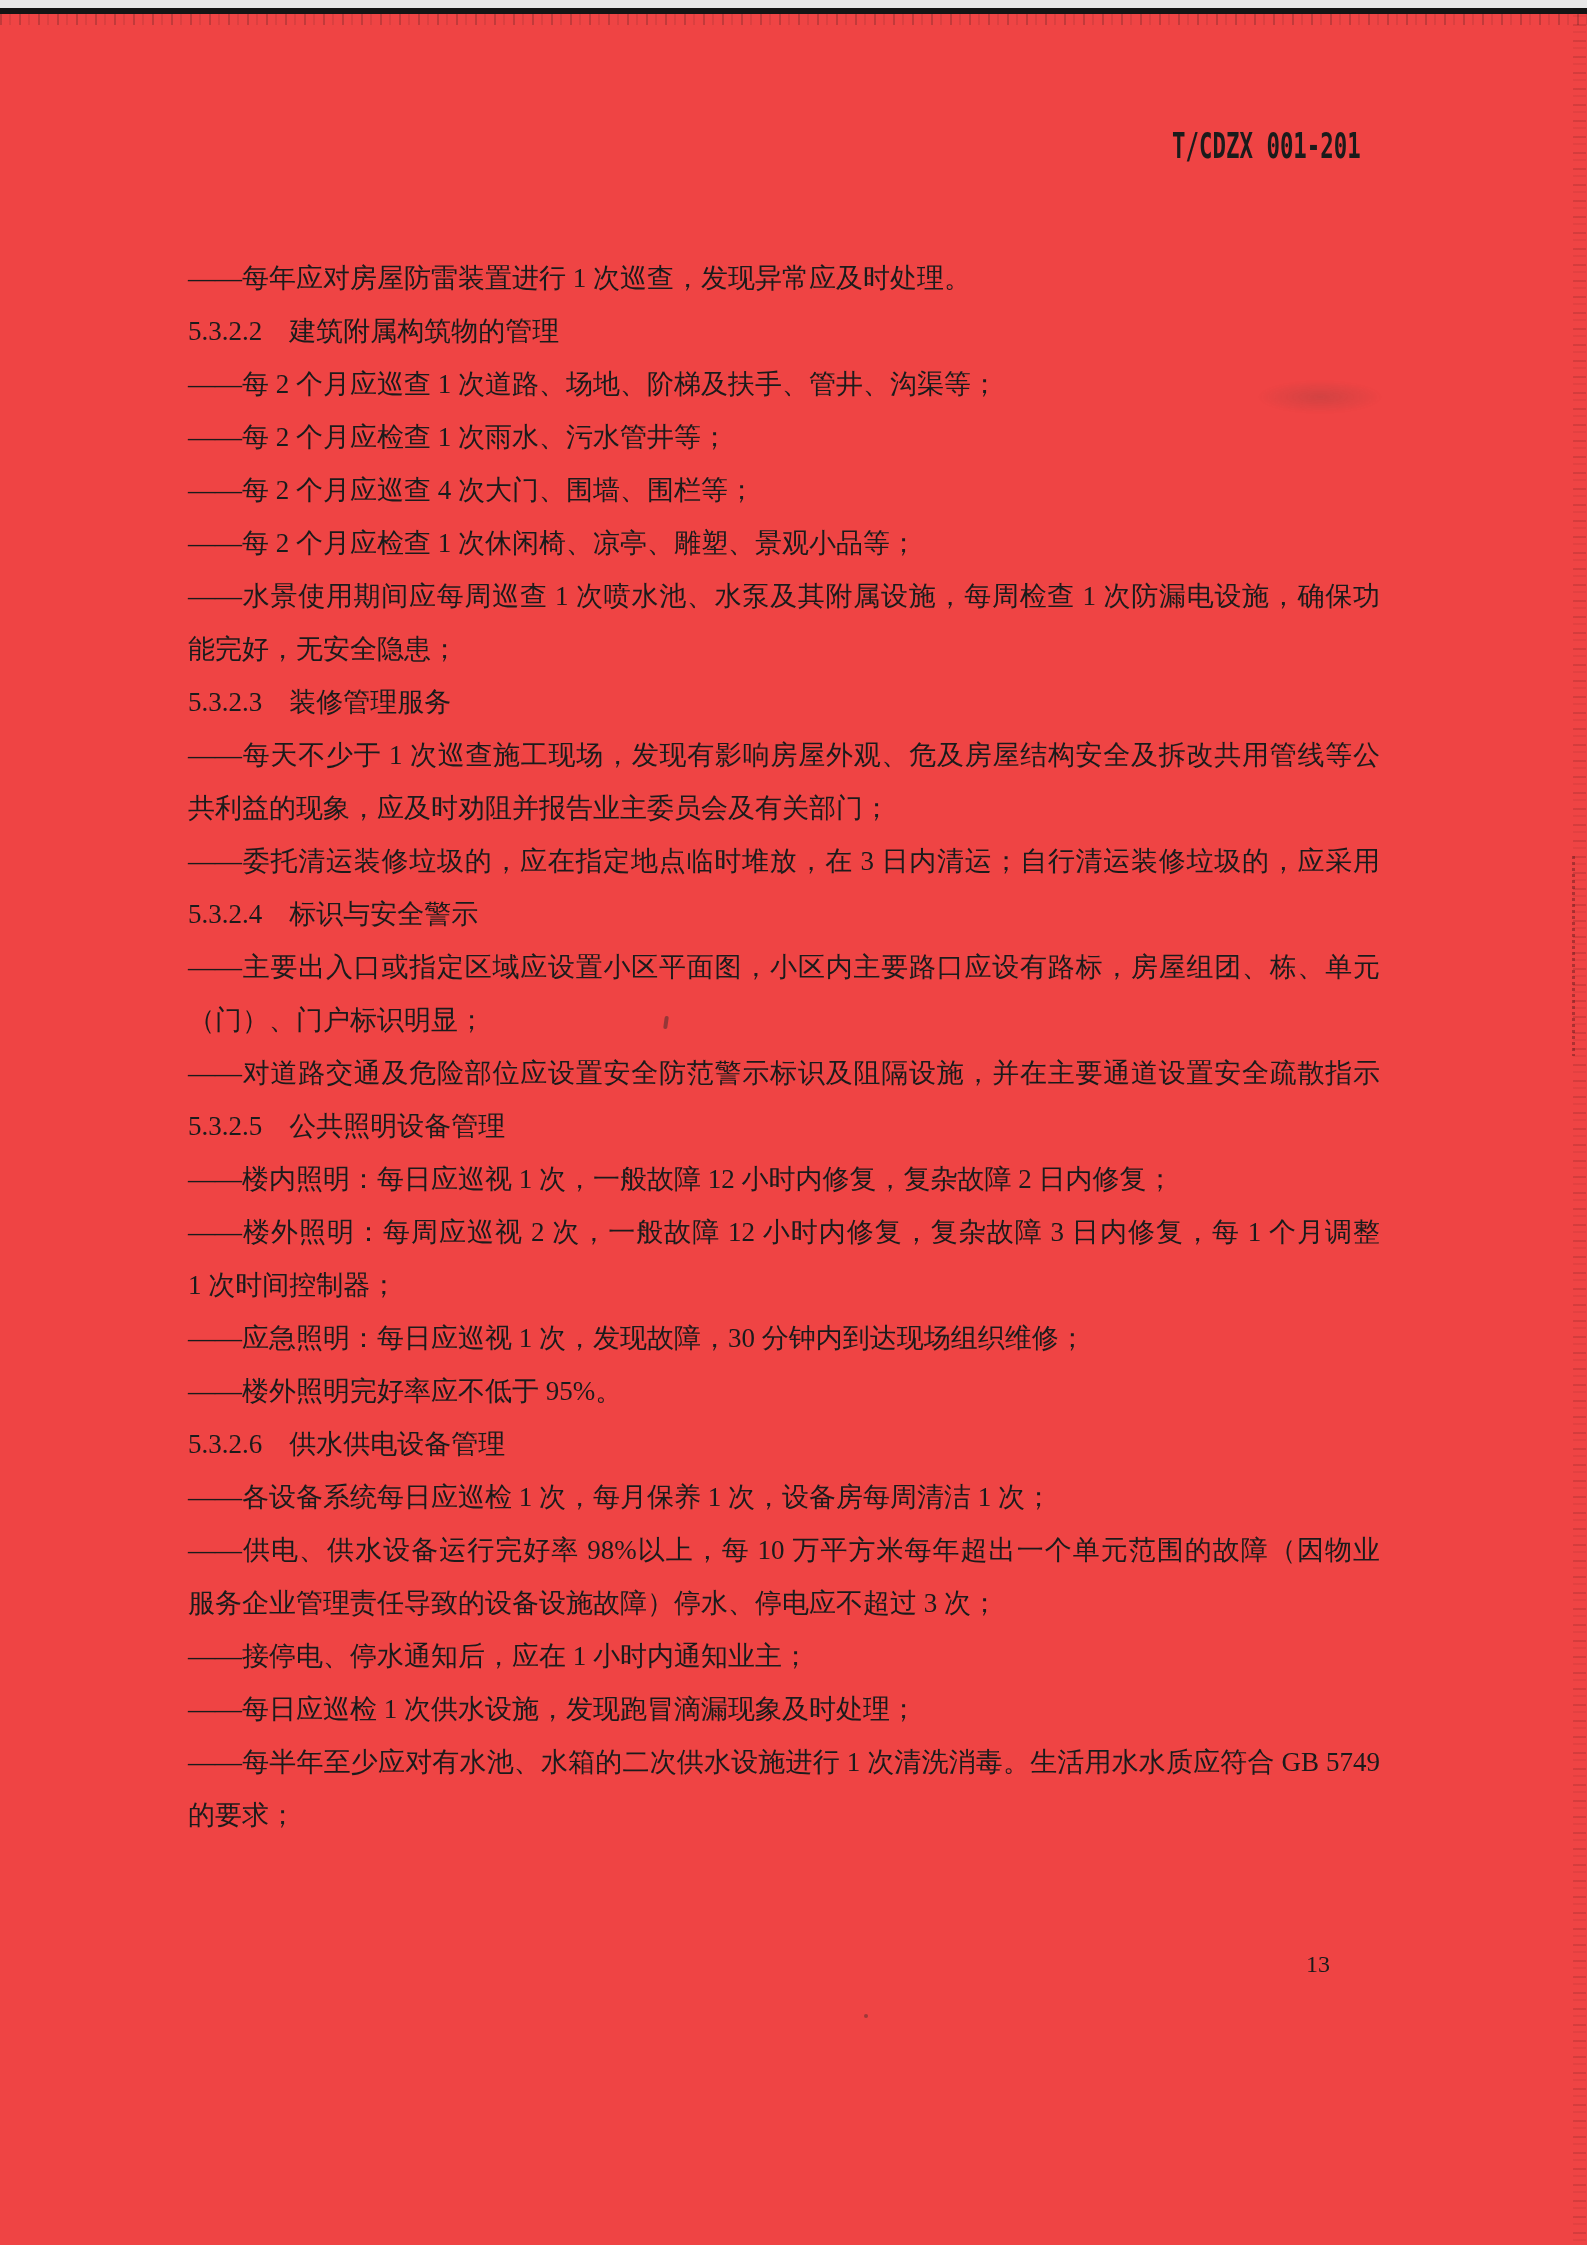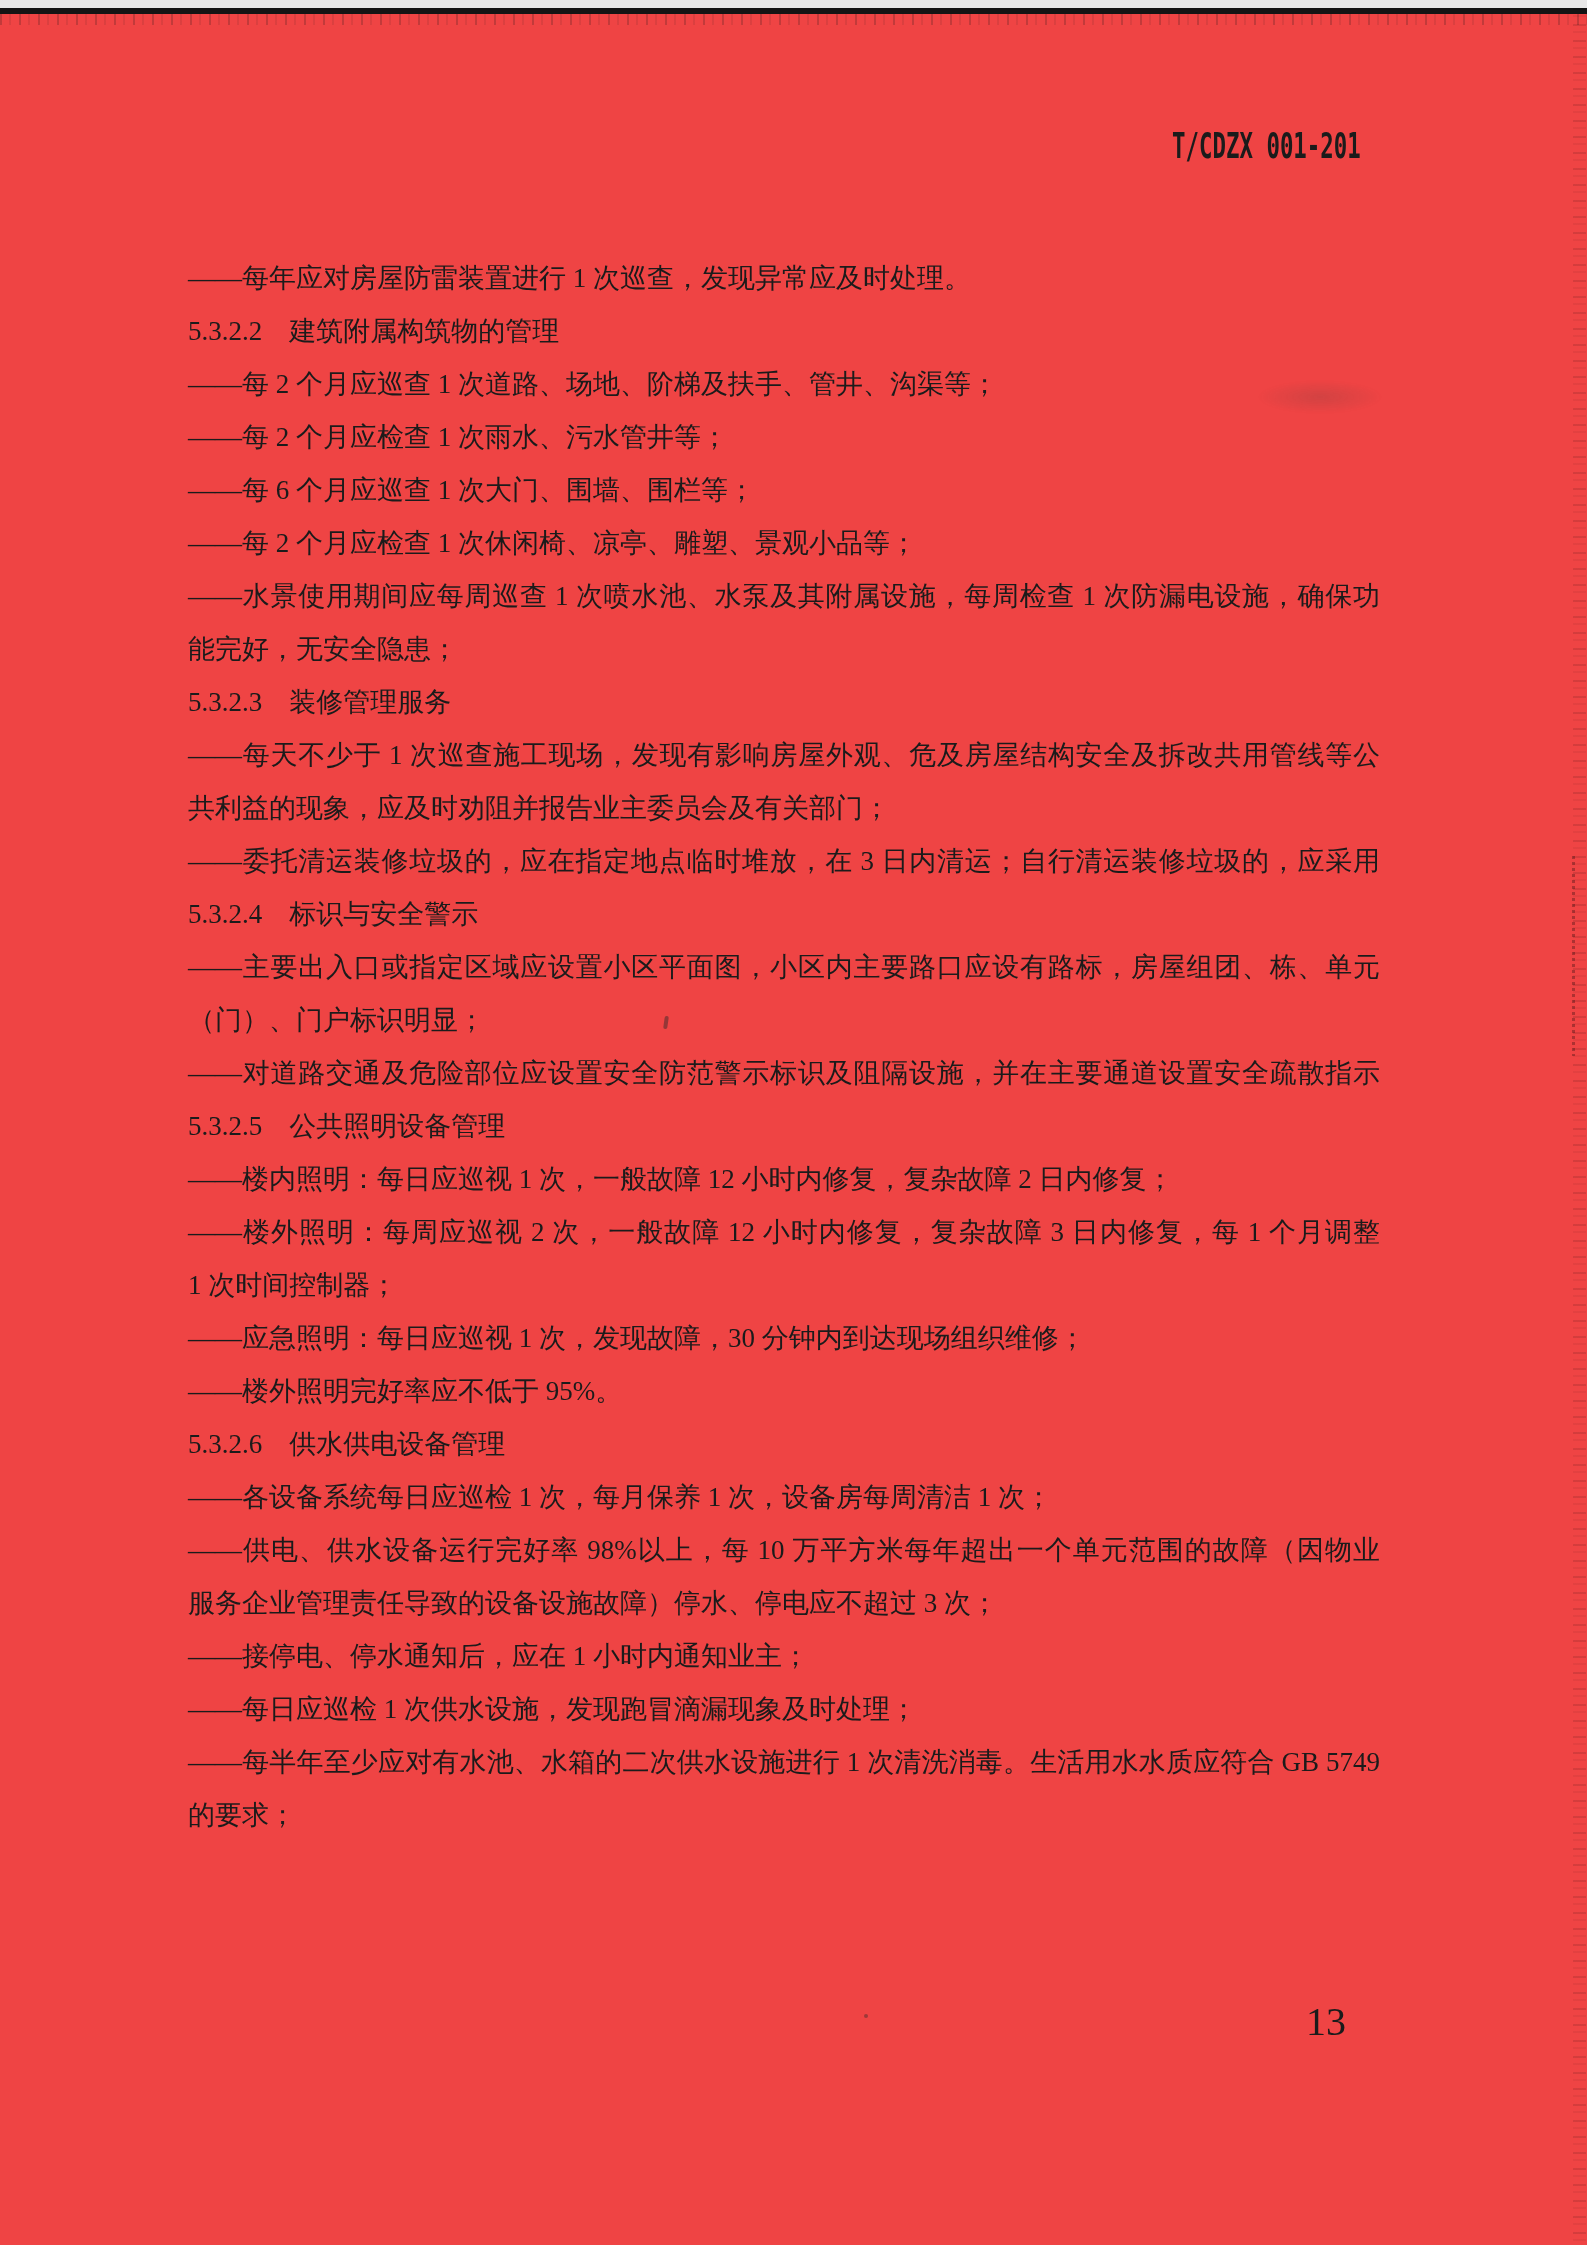--- a/index.html
+++ b/index.html
@@ -67,22 +67,22 @@
     font-size:27px;
     white-space:nowrap;
     text-align:left;
   }
   .line.fill{
     white-space:normal;
     text-align:justify;
     text-align-last:justify;
   }
   .page-number{
-    position:absolute;left:1306px;top:1996px;
-    font-size:40px;line-height:36px;text-align:center;
+    position:absolute;left:1306px;top:1938px;
+    font-size:24px;line-height:36px;text-align:center;
   }
 </style>
 </head>
 <body>
 
 <div class="page">
 
   <div class="edge-top"></div>
   <div class="edge-top-noise"></div>
   <div class="edge-right-noise"></div>
@@ -91,21 +91,21 @@
   <div class="smudge-b"></div>
   <div class="smudge-c"></div>
 
   <div class="header-code">T/CDZX 001-201</div>
 
   <div class="body-text">
     <div class="line">——每年应对房屋防雷装置进行 1 次巡查，发现异常应及时处理。</div>
     <div class="line h">5.3.2.2　建筑附属构筑物的管理</div>
     <div class="line">——每 2 个月应巡查 1 次道路、场地、阶梯及扶手、管井、沟渠等；</div>
     <div class="line">——每 2 个月应检查 1 次雨水、污水管井等；</div>
-    <div class="line">——每 6 个月应巡查 1 次大门、围墙、围栏等；</div>
+    <div class="line">——每 2 个月应巡查 4 次大门、围墙、围栏等；</div>
     <div class="line">——每 2 个月应检查 1 次休闲椅、凉亭、雕塑、景观小品等；</div>
     <div class="line fill">——水景使用期间应每周巡查 1 次喷水池、水泵及其附属设施，每周检查 1 次防漏电设施，确保功</div>
     <div class="line">能完好，无安全隐患；</div>
     <div class="line h">5.3.2.3　装修管理服务</div>
     <div class="line fill">——每天不少于 1 次巡查施工现场，发现有影响房屋外观、危及房屋结构安全及拆改共用管线等公</div>
     <div class="line">共利益的现象，应及时劝阻并报告业主委员会及有关部门；</div>
     <div class="line fill">——委托清运装修垃圾的，应在指定地点临时堆放，在 3 日内清运；自行清运装修垃圾的，应采用</div>
     <div class="line h">5.3.2.4　标识与安全警示</div>
     <div class="line fill">——主要出入口或指定区域应设置小区平面图，小区内主要路口应设有路标，房屋组团、栋、单元</div>
     <div class="line">（门）、门户标识明显；</div>

